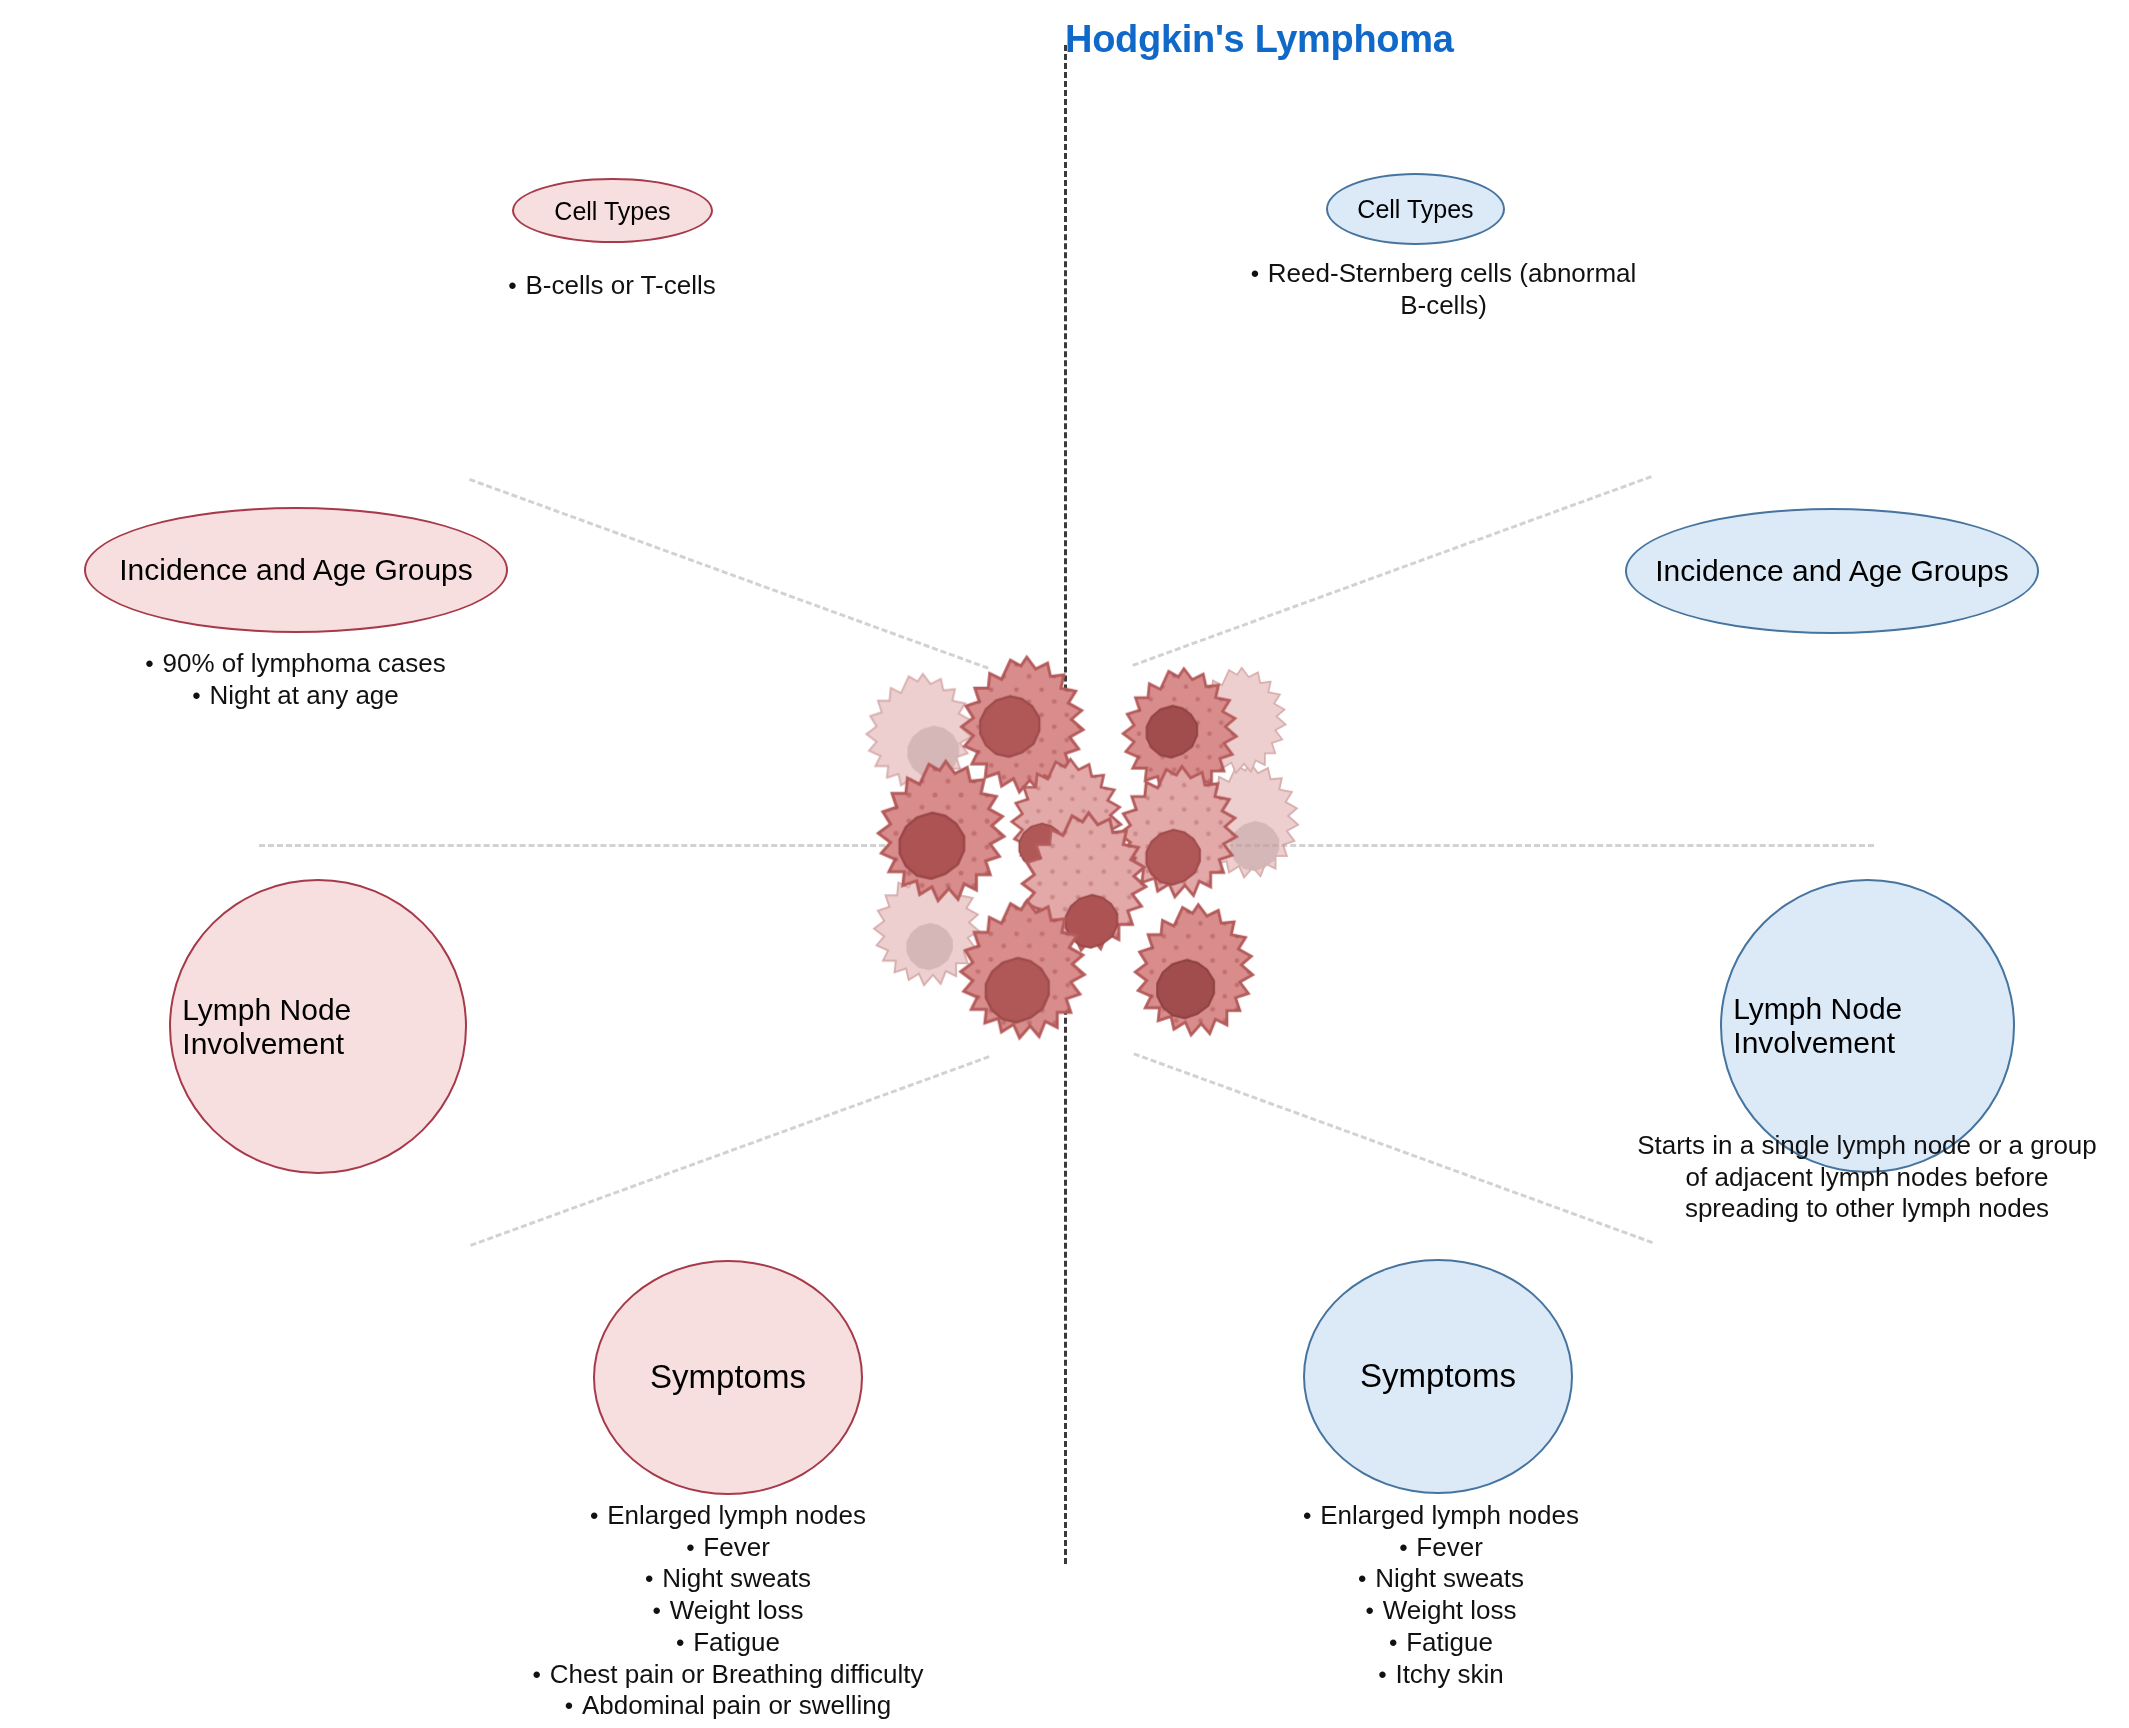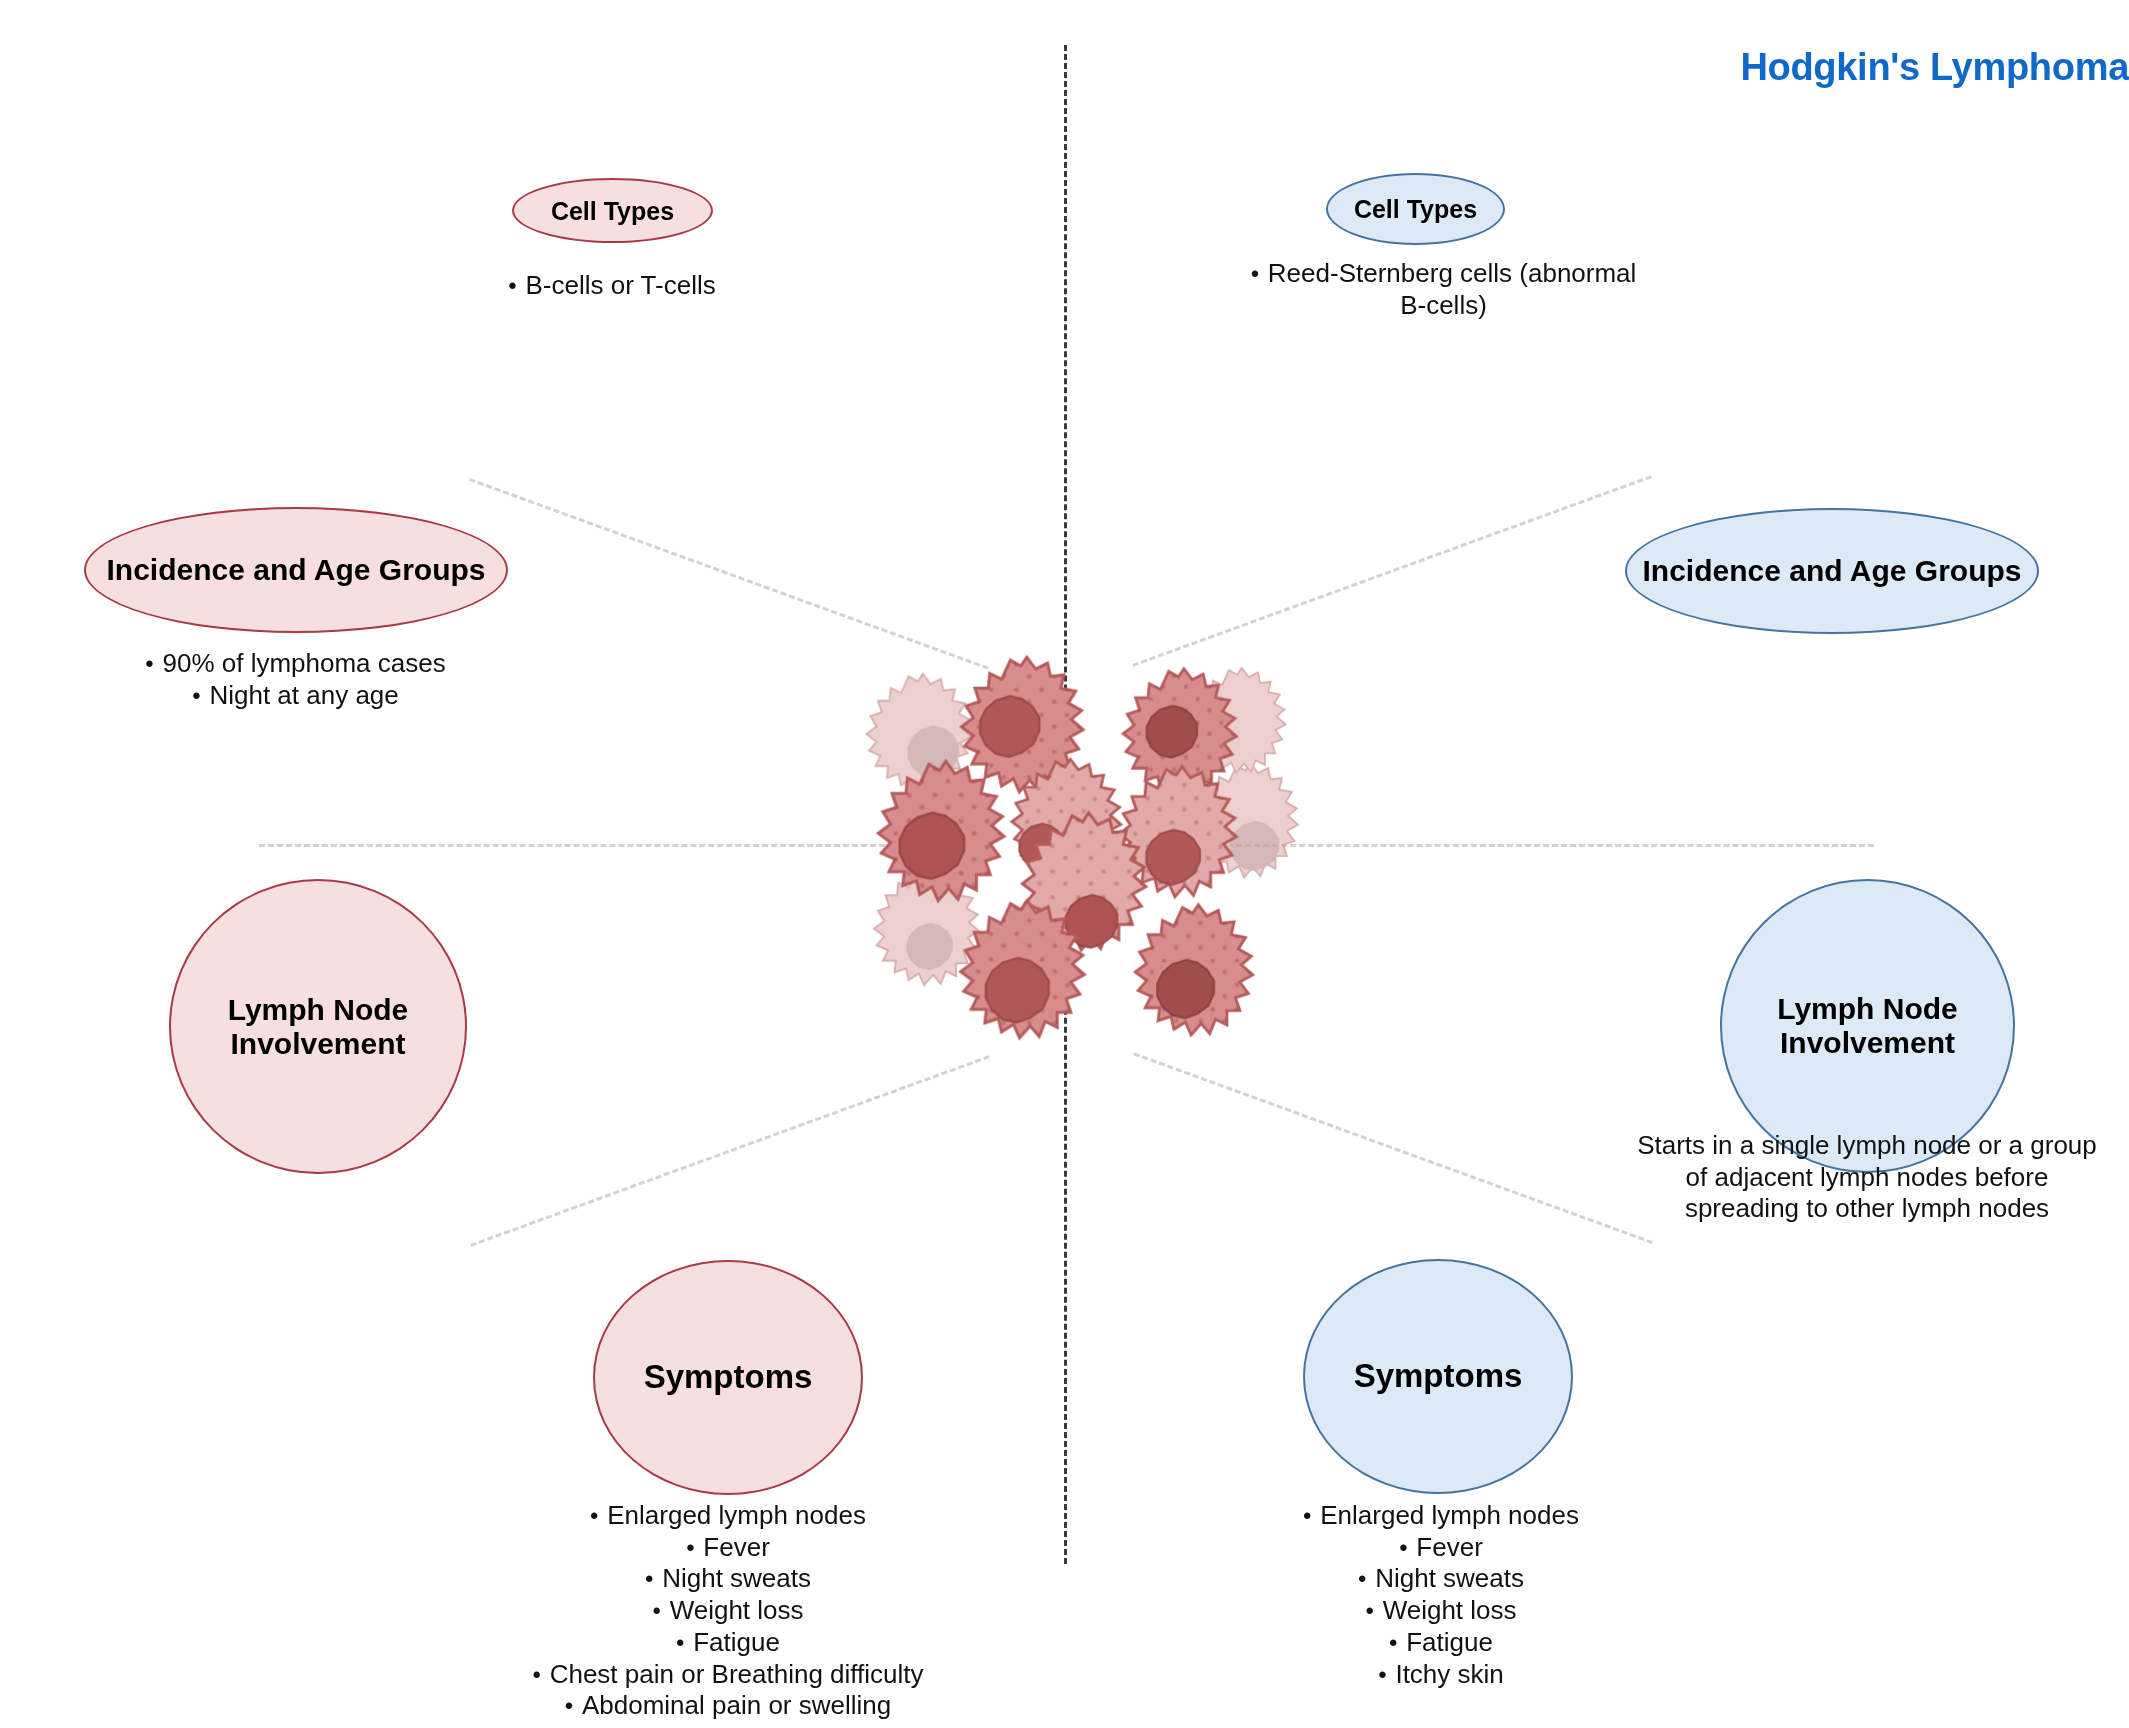--- a/index.html
+++ b/index.html
@@ -4,33 +4,33 @@
 <style>
   html,body{margin:0;padding:0;background:#ffffff;}
   body{width:2129px;height:1729px;position:relative;overflow:hidden;
        font-family:"Liberation Sans","DejaVu Sans",sans-serif;color:#000;}
 
   .stage{position:absolute;inset:0;}
 
   
   .title{position:absolute;font-weight:bold;font-size:38px;letter-spacing:-0.3px;white-space:nowrap;}
   #title-left {left:0;   top:17.6px; width:1065px; text-align:center; color:#A22222;}
-  #title-right{left:1065px;top:17.6px;width:1064px;text-align:right;color:#1068C8;margin-top:28px;}
+  #title-right{left:1065px;top:17.6px;width:1064px;text-align:left;color:#1068C8;}
 
   
   .dash-v{position:absolute;left:1064px;top:45px;width:0;height:1519px;
           border-left:3.1px dashed #3a3a3a;}
   .dash-h{position:absolute;height:0;border-top:3.1px dashed #d2d2d2;}
   #dash-h-left {left:259px; top:844px; width:653px;}
   #dash-h-right{left:1218px;top:844px;width:656px;}
   .dash-d{position:absolute;height:0;border-top:3.1px dashed #d2d2d2;transform-origin:0 0;}
 
   
   .node{position:absolute;display:flex;align-items:center;justify-content:center;
-        text-align:center;font-weight:bold;line-height:1.12;box-sizing:border-box;}
+        font-weight:normal;line-height:1.12;box-sizing:border-box;}
   .node span{display:block;padding:0 11.3px;}
   .node.pink{background:#F8DFDF;border:2.5px solid #A6394A;}
   .node.blue{background:#DCE9F7;border:2.5px solid #45749F;}
   .node.ell{border-radius:50%;}
 
   
   .txt{position:absolute;font-size:26px;line-height:1.22;text-align:center;color:#111;}
   .txt ul{list-style:none;margin:0;padding:0;}
   .txt li{white-space:nowrap;}
   .txt li::before{content:"\2022";margin-right:8.8px;font-size:24px;}

